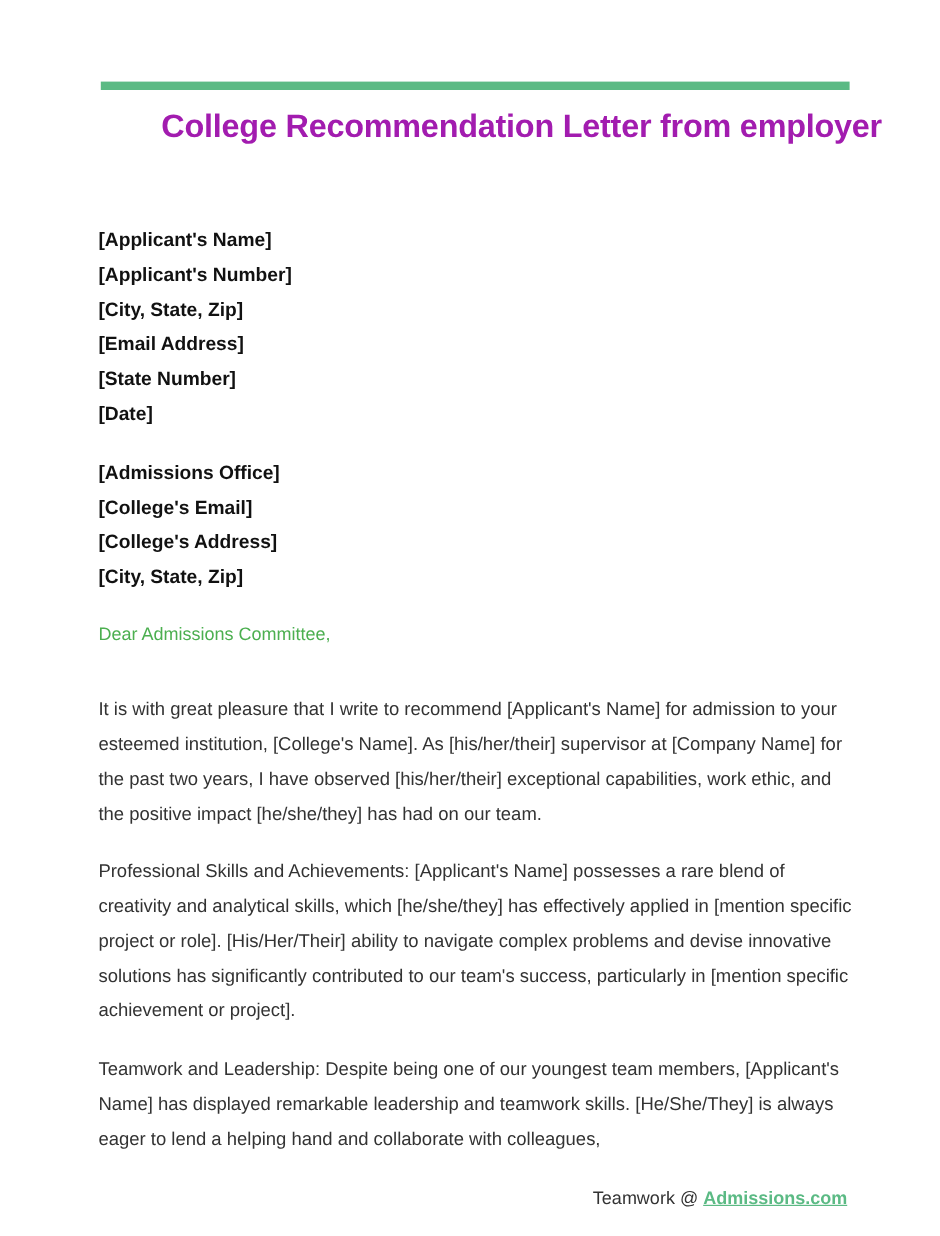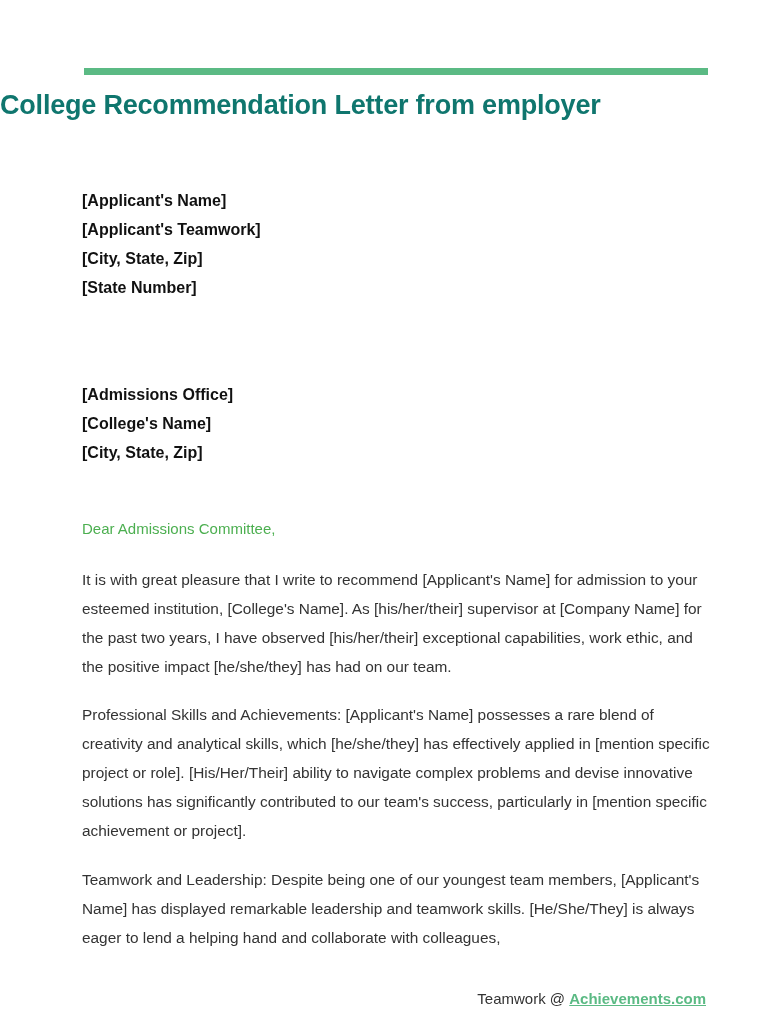--- a/index.html
+++ b/index.html
@@ -1,47 +1,50 @@
 <!DOCTYPE html>
 <html><head>
 <meta charset="utf-8">
 <style>
   html, body { margin: 0; padding: 0; background: #ffffff; }
   body { width: 783px; height: 1030px; position: relative; overflow: hidden;
          font-family: "Liberation Sans", sans-serif; color: #222; }
   .top-bar { position: absolute; left: 84px; top: 68px; width: 624px; height: 7px; background: #5bba84; }
-  .title { position: absolute; left: 0; width: 735px; top: 90px; text-align: left;
-           font-size: 27px; font-weight: bold; color: #0f766e; letter-spacing: -0.2px; }
+  .title { position: absolute; left: 0; width: 735px; top: 90px; text-align: right;
+           font-size: 27px; font-weight: bold; color: #a21caf; letter-spacing: -0.2px; }
   .block { position: absolute; left: 82px; }
   .addr-line { font-size: 16px; font-weight: bold; color: #111; height: 29px; line-height: 29px; }
   .salutation { position: absolute; left: 82px; top: 520px; font-size: 15px; font-weight: normal; color: #4caf50; }
-  .para { position: absolute; left: 82px; width: 630px; font-size: 15.4px; line-height: 29px; color: #333; }
+  .para { position: absolute; left: 82px; width: 630px; font-size: 15.4px; line-height: 29px; color: #333; margin-top: 12px; }
   .footer { position: absolute; right: 77px; top: 990px; font-size: 15px; color: #333; }
   .footer a { color: #5bba84; font-weight: bold; text-decoration: underline; }
 </style>
 </head>
 <body>
 
 <div class="top-bar"></div>
 <div class="title">College Recommendation Letter from employer</div>
 
 <div class="block" style="top:186px;">
   <div class="addr-line">[Applicant's Name]</div>
-  <div class="addr-line">[Applicant's Teamwork]</div>
+  <div class="addr-line">[Applicant's Number]</div>
   <div class="addr-line">[City, State, Zip]</div>
+  <div class="addr-line">[Email Address]</div>
   <div class="addr-line">[State Number]</div>
+  <div class="addr-line">[Date]</div>
 </div>
 
 <div class="block" style="top:380px;">
   <div class="addr-line">[Admissions Office]</div>
-  <div class="addr-line">[College's Name]</div>
+  <div class="addr-line">[College's Email]</div>
+  <div class="addr-line">[College's Address]</div>
   <div class="addr-line">[City, State, Zip]</div>
 </div>
 
 <div class="salutation">Dear Admissions Committee,</div>
 
 <div class="para" style="top:565px;">It is with great pleasure that I write to recommend [Applicant's Name] for admission to your esteemed institution, [College's Name]. As [his/her/their] supervisor at [Company Name] for the past two years, I have observed [his/her/their] exceptional capabilities, work ethic, and the positive impact [he/she/they] has had on our team.</div>
 <div class="para" style="top:700px;">Professional Skills and Achievements: [Applicant's Name] possesses a rare blend of creativity and analytical skills, which [he/she/they] has effectively applied in [mention specific project or role]. [His/Her/Their] ability to navigate complex problems and devise innovative solutions has significantly contributed to our team's success, particularly in [mention specific achievement or project].</div>
 <div class="para" style="top:865px;">Teamwork and Leadership: Despite being one of our youngest team members, [Applicant's Name] has displayed remarkable leadership and teamwork skills. [He/She/They] is always eager to lend a helping hand and collaborate with colleagues,</div>
 
 <div class="footer">
-  <span>Teamwork @ </span><a>Achievements.com</a>
+  <span>Teamwork @ </span><a>Admissions.com</a>
 </div>
 
 </body></html>

